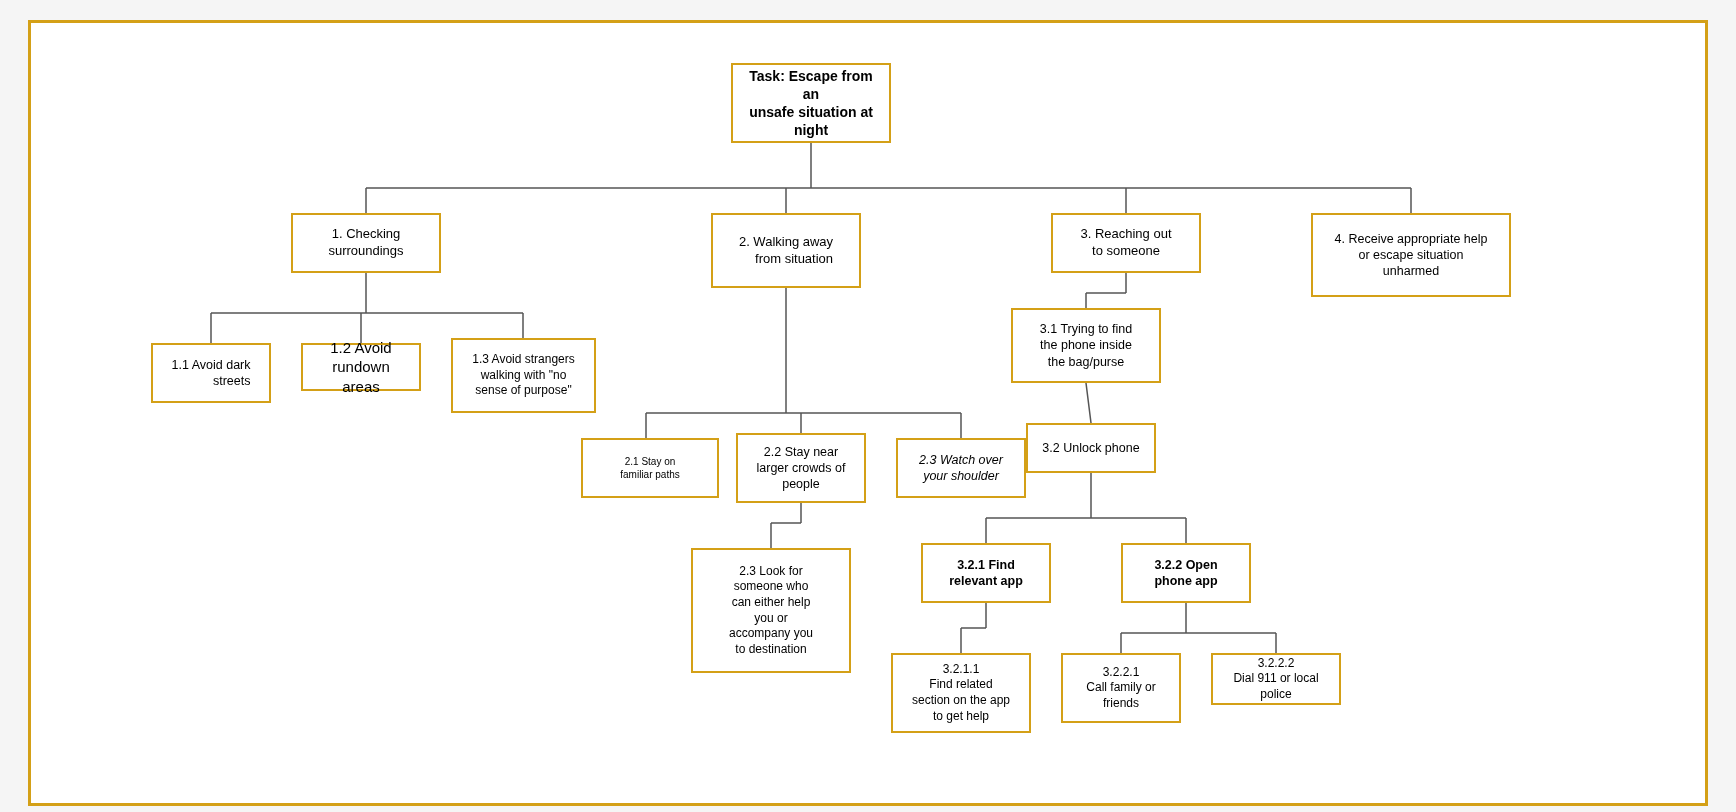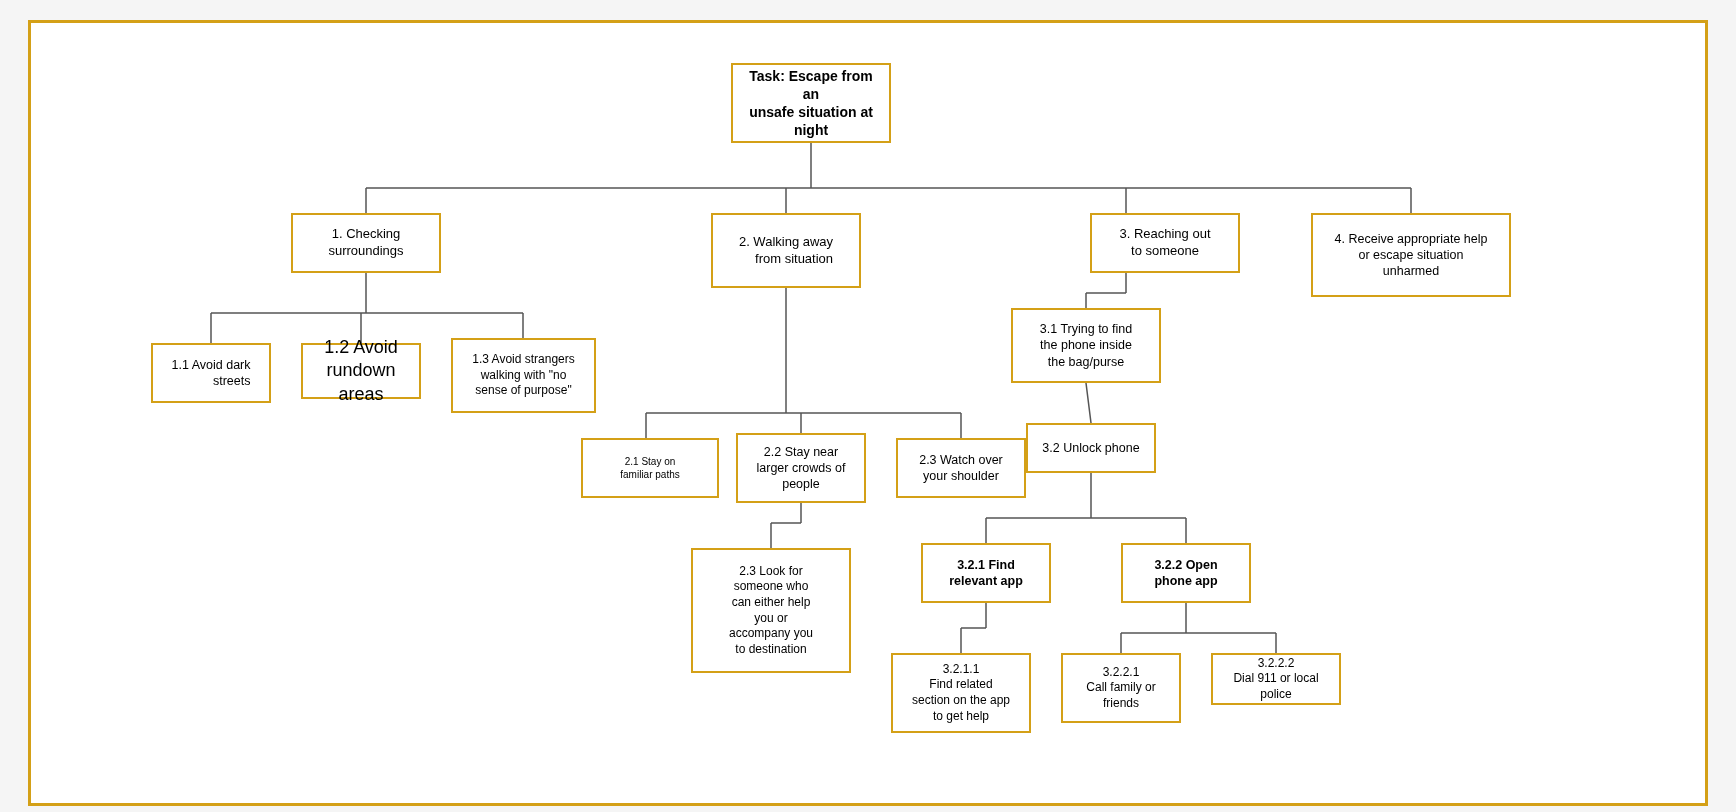--- a/index.html
+++ b/index.html
@@ -104,55 +104,55 @@
     </div>
 
     <div class="node" style="left:240px; top:170px; width:150px; height:60px;">
       <span style="white-space:pre-line;">1. Checking
 surroundings</span>
     </div>
     <div class="node" style="left:660px; top:170px; width:150px; height:75px;text-align:right;">
       <span style="white-space:pre-line;">2. Walking away
 from situation</span>
     </div>
-    <div class="node" style="left:1000px; top:170px; width:150px; height:60px;margin-left:39px;">
+    <div class="node" style="left:1000px; top:170px; width:150px; height:60px;">
       <span style="white-space:pre-line;">3. Reaching out
 to someone</span>
     </div>
     <div class="node" style="left:1260px; top:170px; width:200px; height:84px; font-size:12.5px;">
       <span style="white-space:pre-line;">4. Receive appropriate help
 or escape situation
 unharmed</span>
     </div>
 
     <div class="node" style="left:100px; top:300px; width:120px; height:60px; font-size:12.5px;">
       <span style="white-space:pre-line;text-align:right;">1.1 Avoid dark
 streets</span>
     </div>
-    <div class="node" style="left:250px; top:300px; width:120px; height:56px; font-size:18px;">
+    <div class="node" style="left:250px; top:300px; width:120px; height:48px; font-size:15px;">
       <span style="white-space:pre-line;">1.2 Avoid
 rundown areas</span>
     </div>
     <div class="node" style="left:400px; top:295px; width:145px; height:75px; font-size:12px;">
       <span style="white-space:pre-line;">1.3 Avoid strangers
 walking with "no
 sense of purpose"</span>
     </div>
 
     <div class="node" style="left:530px; top:395px; width:138px; height:60px; font-size:10px;">
       <span style="white-space:pre-line;">2.1 Stay on
 familiar paths</span>
     </div>
     <div class="node" style="left:685px; top:390px; width:130px; height:70px; font-size:12.5px;">
       <span style="white-space:pre-line;">2.2 Stay near
 larger crowds of
 people</span>
     </div>
     <div class="node" style="left:845px; top:395px; width:130px; height:60px; font-size:12.5px;">
-      <span style="white-space:pre-line;">2.3 Watch over
+      <span style="white-space:pre-line;font-style:italic;">2.3 Watch over
 your shoulder</span>
     </div>
 
     <div class="node" style="left:640px; top:505px; width:160px; height:125px; font-size:12px;">
       <span style="white-space:pre-line;">2.3 Look for
 someone who
 can either help
 you or
 accompany you
 to destination</span>

